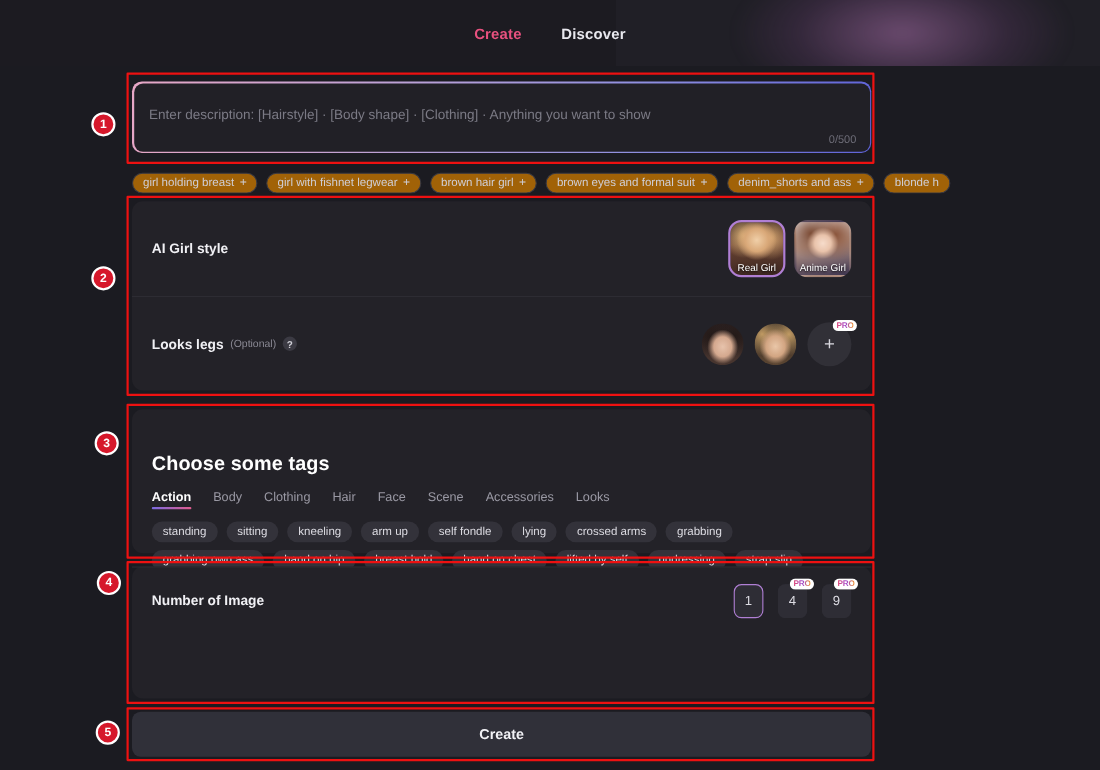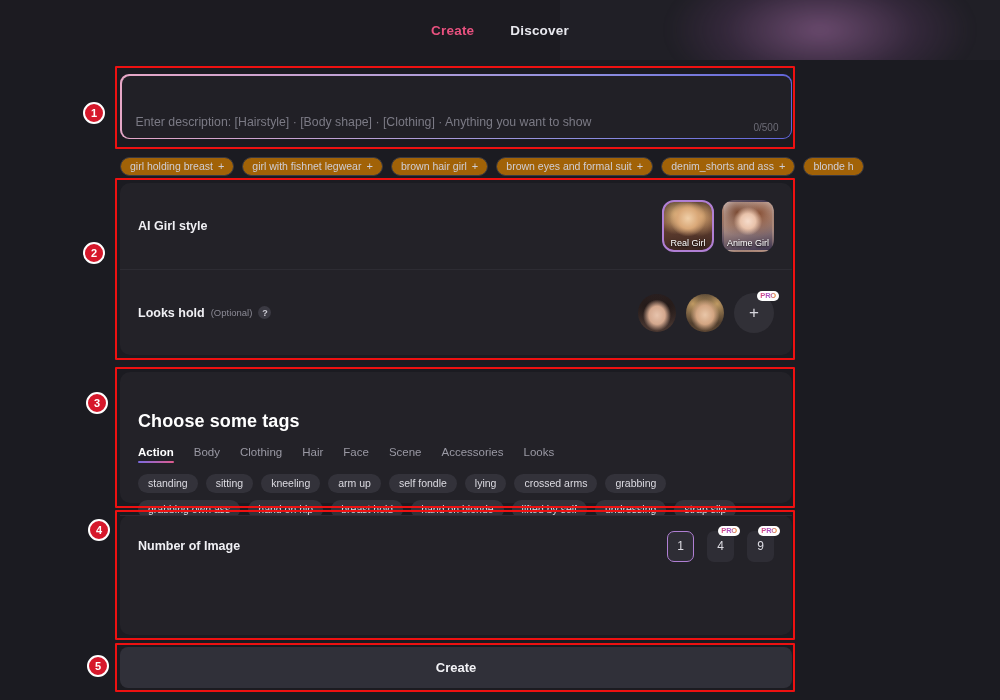--- a/index.html
+++ b/index.html
@@ -53,21 +53,21 @@
   .prompt-wrap {
     position: absolute; left: 120px; top: 74px; width: 672px; height: 65px;
     border-radius: 9px; padding: 1.5px;
     background: linear-gradient(100deg,#e7a7c6 0%,#b9a0d6 38%,#8f8fdf 68%,#5f63d8 100%);
   }
   .prompt-inner {
     width: 100%; height: 100%; border-radius: 8px;
     background: #212026; position: relative;
   }
   .prompt-text {
-    position: absolute; left: 14px; top: 39px;
+    position: absolute; left: 14px; top: 21px;
     font-size: 12.3px; color: #7b7a85; white-space: nowrap;
   }
   .prompt-count {
     position: absolute; right: 12px; bottom: 5px;
     font-size: 10px; color: #6d6c77;
   }
 
   
   .sugg-row {
     position: absolute; left: 120px; top: 156px; width: 880px; height: 20px;
@@ -285,21 +285,21 @@
         <div class="thumb-caption">Real Girl</div>
       </div>
       <div class="thumb thumb-anime">
         <div class="thumb-caption">Anime Girl</div>
       </div>
     </div>
   </div>
   <div class="divider"></div>
   <div class="row looks-row">
     <div class="looks-label-wrap">
-      <span class="row-label">Looks hold</span>
+      <span class="row-label">Looks legs</span>
       <span class="optional">(Optional)</span>
       <span class="help-icon">?</span>
     </div>
     <div class="avatars">
       <div class="avatar avatar-a"></div>
       <div class="avatar avatar-b"></div>
       <div class="avatar-add">
         <span class="plus-big">+</span>
         <span class="pro-badge"><span>PRO</span></span>
       </div>
@@ -324,21 +324,21 @@
     <div class="tag-chip">sitting</div>
     <div class="tag-chip">kneeling</div>
     <div class="tag-chip">arm up</div>
     <div class="tag-chip">self fondle</div>
     <div class="tag-chip">lying</div>
     <div class="tag-chip">crossed arms</div>
     <div class="tag-chip">grabbing</div>
     <div class="tag-chip">grabbing own ass</div>
     <div class="tag-chip">hand on hip</div>
     <div class="tag-chip">breast hold</div>
-    <div class="tag-chip">hand on blonde</div>
+    <div class="tag-chip">hand on chest</div>
     <div class="tag-chip">lifted by self</div>
     <div class="tag-chip">undressing</div>
     <div class="tag-chip">strap slip</div>
     <div class="tag-chip">spread legs</div>
     <div class="tag-chip">squatting</div>
   </div>
 </div>
 
 <div class="panel size-panel">
   <div class="divider"></div>

